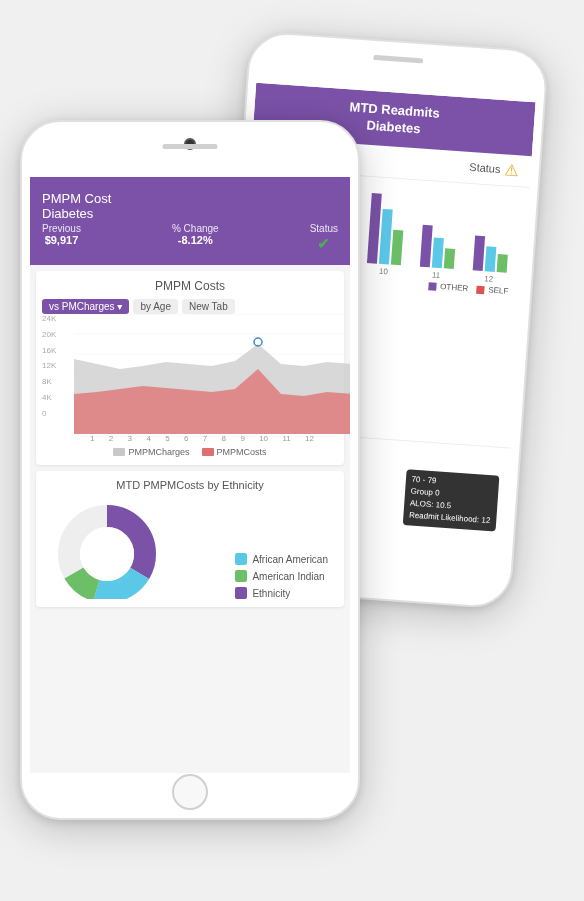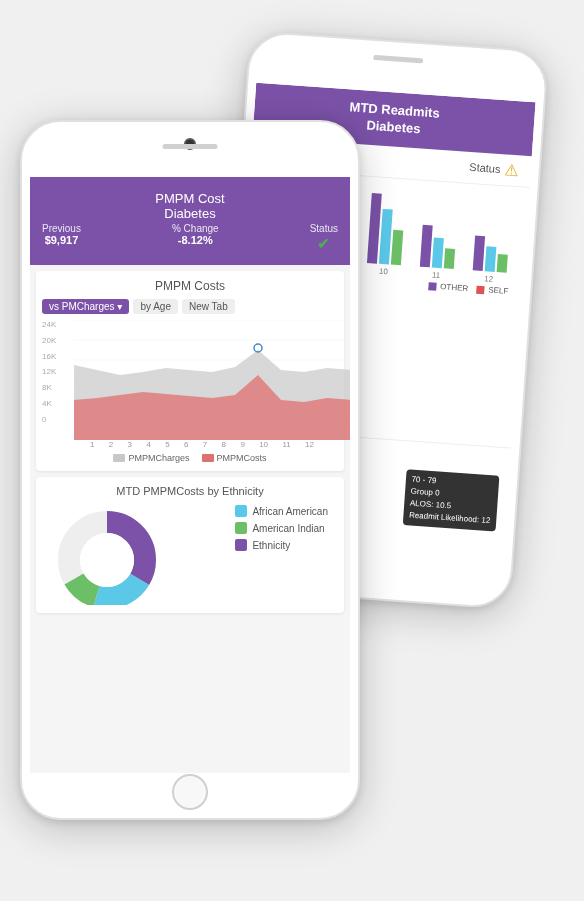--- a/index.html
+++ b/index.html
@@ -249,21 +249,21 @@
     .front-screen-content {
       display: flex;
       flex-direction: column;
       height: 100%;
       background: #f5f5f5;
     }
 
     .front-header {
       background: #7b52a8;
       color: white;
-      text-align: center;
+      text-align: left;
       padding: 14px 12px 12px;
     }
 
     .front-header-title {
       font-size: 13px;
       font-weight: normal;
       margin-bottom: 2px;
     }
 
     .front-header-value {
@@ -311,21 +311,21 @@
     .chart-title {
       text-align: center;
       font-size: 12px;
       color: #555;
       margin-bottom: 6px;
     }
 
     .chart-tabs {
       display: flex;
       gap: 4px;
-      margin-bottom: 6px;
+      margin-bottom: 0;
     }
 
     .chart-tab {
       font-size: 10px;
       padding: 2px 7px;
       border-radius: 3px;
       cursor: pointer;
     }
 
     .chart-tab-active {
@@ -378,21 +378,21 @@
 
     .donut-title {
       text-align: center;
       font-size: 11px;
       color: #555;
       margin-bottom: 8px;
     }
 
     .donut-content {
       display: flex;
-      align-items: flex-start;
+      align-items: flex-end;
       justify-content: space-between;
       padding: 0 10px;
     }
 
     .donut-chart {
       width: 120px;
       height: 100px;
     }
 
     .donut-legend {

